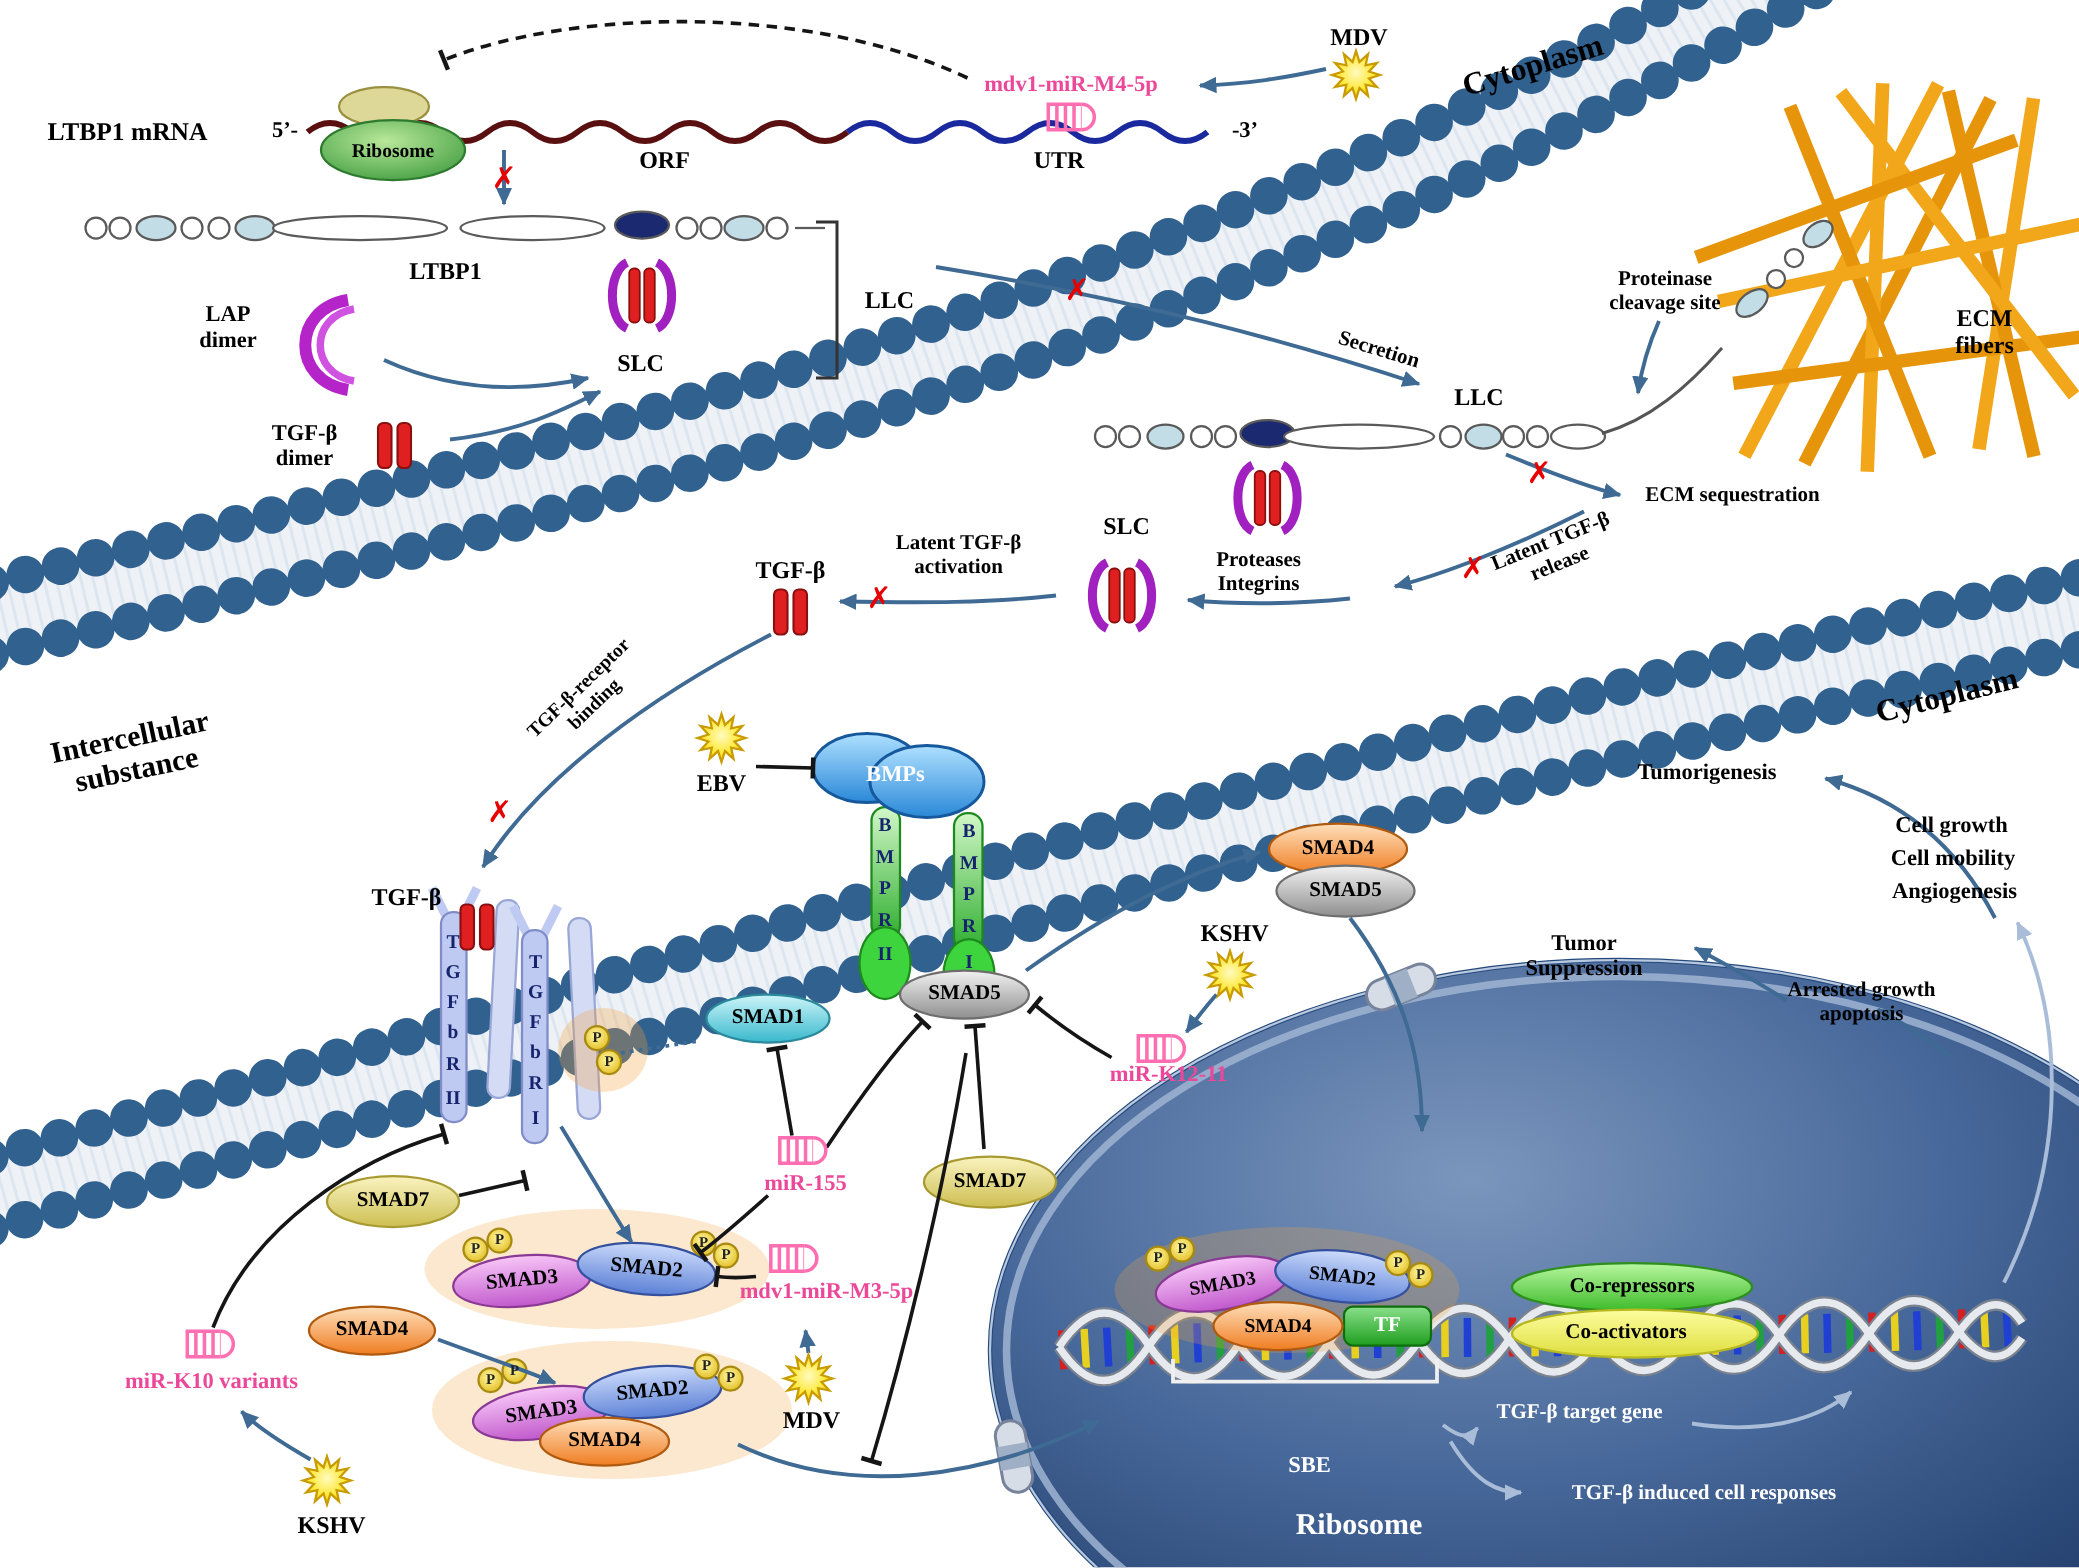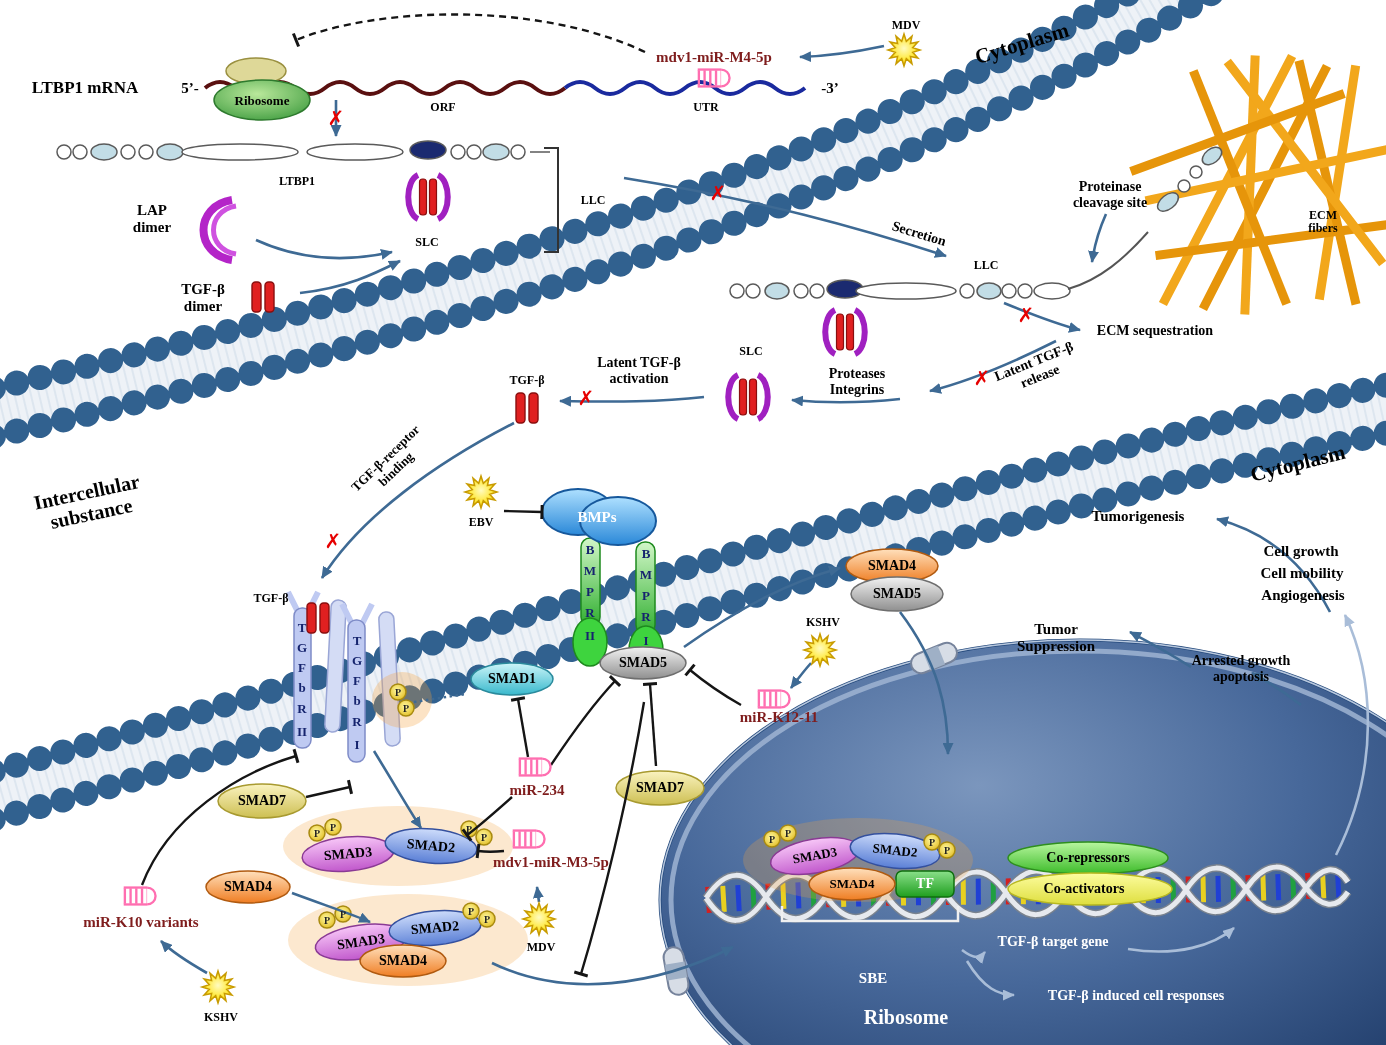--- a/index.html
+++ b/index.html
@@ -1,23 +1,23 @@
 <!DOCTYPE html>
 <html><head>
 <meta charset="utf-8">
 <style>
   html,body{margin:0;padding:0;background:#fff;}
   .stage{position:relative;width:1386px;height:1045px;background:#fff;overflow:hidden;
          font-family:"Liberation Serif",serif;}
   svg.layer{position:absolute;left:0;top:0;}
   .lbl{position:absolute;transform:translate(-50%,-50%);font-weight:bold;font-size:15px;
        color:#000;text-align:center;white-space:pre-line;line-height:1.12;}
-  .red{color:#7f1d1d;}
+  .red{color:#ec4899;}
   .wht{color:#fff;}
-  .s13{font-size:13px}.s14{font-size:14px}.s16{font-size:12px}.s17{font-size:17px}
+  .s13{font-size:13px}.s14{font-size:14px}.s16{font-size:16px}.s17{font-size:17px}
   .s20{font-size:20px}.s21{font-size:21px}
   .x{position:absolute;transform:translate(-50%,-50%);color:#e60000;font-weight:bold;
      font-size:20px;font-family:"DejaVu Sans",sans-serif;}
   .p{position:absolute;transform:translate(-50%,-50%);font-weight:bold;font-size:10px;color:#222;}
   .ltr{position:absolute;transform:translate(-50%,-50%);font-weight:bold;font-size:13px;color:#16246e;}
   .beads{fill:none;stroke:#31618f;stroke-width:25;stroke-linecap:round;stroke-dasharray:0.1 24;}
   .band{fill:none;stroke:#eef2f7;stroke-width:54;}
   .tails{fill:none;stroke:#cfdde9;stroke-width:34;stroke-dasharray:2 6;opacity:.55;}
   .arr{fill:none;stroke:#3e6a94;stroke-width:2.6;marker-end:url(#ah);}
   .arrL{fill:none;stroke:#a9bdd8;stroke-width:2.6;marker-end:url(#ahL);}
@@ -374,21 +374,21 @@
 <span class="lbl s14" style="left:1110px;top:195px">Proteinase
 cleavage site</span>
 <span class="lbl s16" style="left:1323px;top:222px">ECM
 fibers</span>
 <span class="lbl s14" style="left:919px;top:234px;transform:translate(-50%,-50%) rotate(17deg)">Secretion</span>
 <span class="lbl s16" style="left:986px;top:266px">LLC</span>
 <span class="lbl s14" style="left:1155px;top:331px">ECM sequestration</span>
 <span class="lbl s14" style="left:1037px;top:369px;transform:translate(-50%,-50%) rotate(-22deg)">Latent TGF-β
 release</span>
 <span class="lbl s16" style="left:751px;top:352px">SLC</span>
-<span class="lbl s14" style="left:857px;top:382px">Proteases
+<span class="lbl s14" style="left:839px;top:382px">Proteases
 Integrins</span>
 <span class="lbl s14" style="left:639px;top:371px">Latent TGF-β
 activation</span>
 <span class="lbl s16" style="left:527px;top:381px">TGF-β</span>
 <span class="lbl s20" style="left:89px;top:503px;transform:translate(-50%,-50%) rotate(-12deg)">Intercellular
 substance</span>
 <span class="lbl s13" style="left:391px;top:464px;transform:translate(-50%,-50%) rotate(-44deg)">TGF-β-receptor
 binding</span>
 <span class="lbl s16" style="left:481px;top:523px">EBV</span>
 <span class="lbl wht" style="left:597px;top:517px">BMPs</span>
@@ -401,21 +401,21 @@
 <span class="lbl s14" style="left:892px;top:566px">SMAD4</span>
 <span class="lbl s14" style="left:897px;top:594px">SMAD5</span>
 <span class="lbl s16" style="left:823px;top:623px">KSHV</span>
 <span class="lbl" style="left:1056px;top:638px">Tumor
 Suppression</span>
 <span class="lbl s14" style="left:1241px;top:669px">Arrested growth
 apoptosis</span>
 <span class="lbl s14" style="left:512px;top:679px">SMAD1</span>
 <span class="lbl s14" style="left:643px;top:663px">SMAD5</span>
 <span class="lbl red" style="left:779px;top:717px">miR-K12-11</span>
-<span class="lbl red" style="left:537px;top:790px">miR-234</span>
+<span class="lbl red" style="left:537px;top:790px">miR-155</span>
 <span class="lbl s14" style="left:660px;top:788px">SMAD7</span>
 <span class="lbl s14" style="left:262px;top:801px">SMAD7</span>
 <span class="lbl s14" style="left:348px;top:854px;transform:translate(-50%,-50%) rotate(-5deg)">SMAD3</span>
 <span class="lbl s14" style="left:431px;top:846px;transform:translate(-50%,-50%) rotate(5deg)">SMAD2</span>
 <span class="lbl red" style="left:551px;top:862px">mdv1-miR-M3-5p</span>
 <span class="lbl s14" style="left:248px;top:887px">SMAD4</span>
 <span class="lbl red" style="left:141px;top:922px">miR-K10 variants</span>
 <span class="lbl s14" style="left:361px;top:942px;transform:translate(-50%,-50%) rotate(-8deg)">SMAD3</span>
 <span class="lbl s14" style="left:435px;top:928px;transform:translate(-50%,-50%) rotate(-5deg)">SMAD2</span>
 <span class="lbl s14" style="left:403px;top:961px">SMAD4</span>

